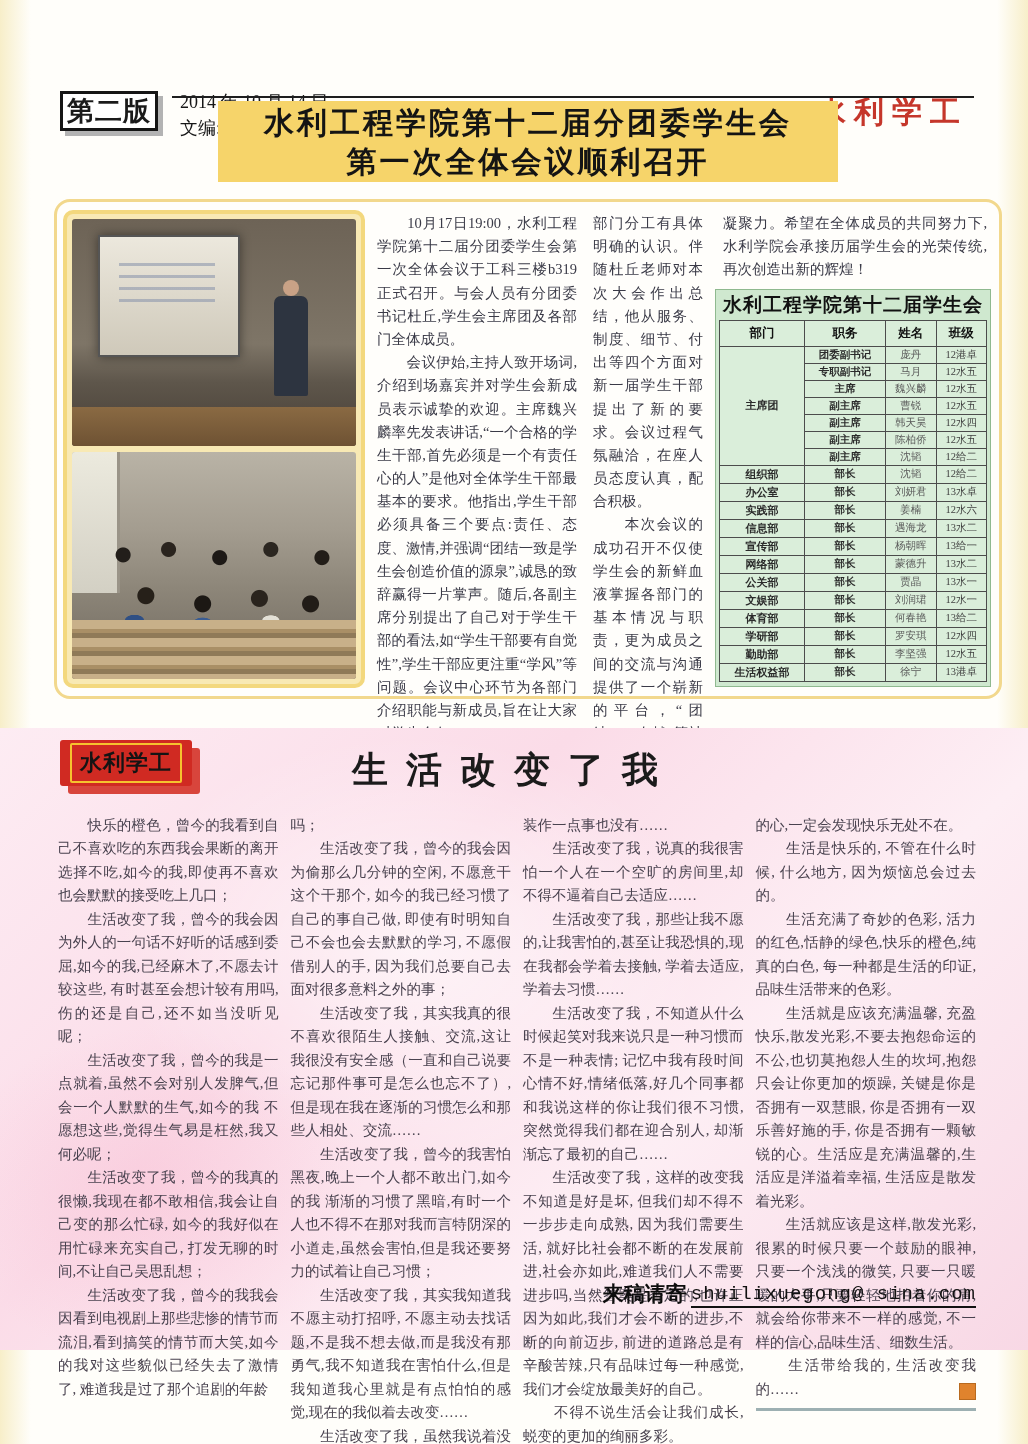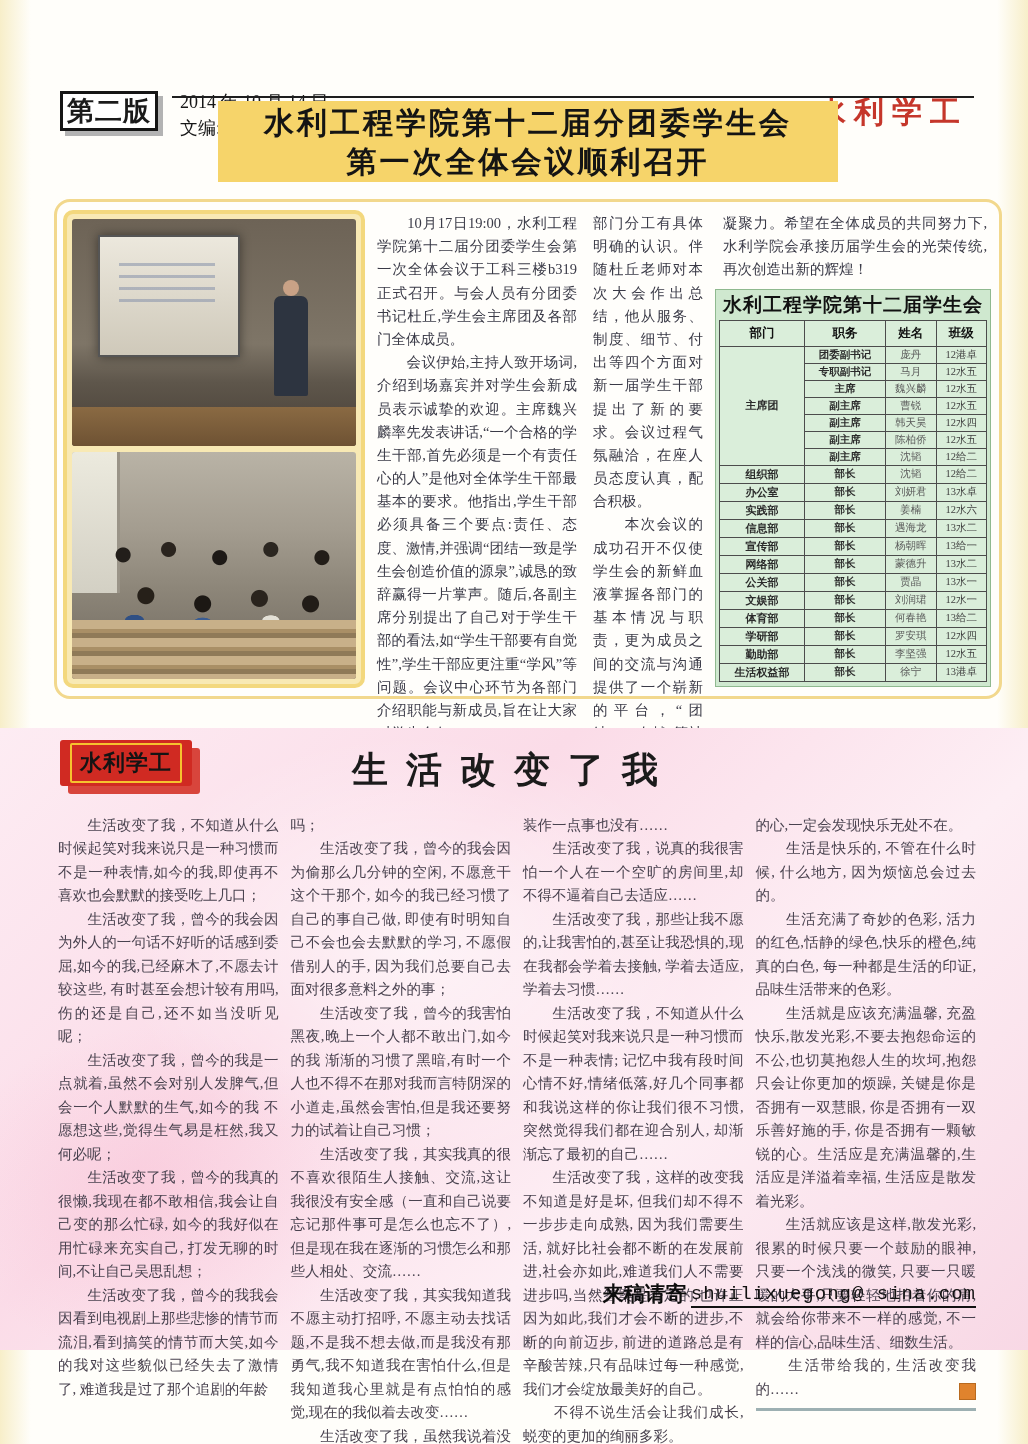--- a/index.html
+++ b/index.html
@@ -293,32 +293,32 @@
     <div class="stamp-wrap">
       <div class="stamp">
         <span class="stamp-inner">水利学工</span>
       </div>
     </div>
     <div class="essay-title">生活改变了我</div>
 
     <div class="essay-cols">
       <div class="essay-col">
 
-      <p class="para">　　生活改变了我，不知道从什么时候起笑对我来说只是一种习惯而不是一种表情,如今的我,即使再不喜欢也会默默的接受吃上几口；</p>
+      <p class="para">　　快乐的橙色，曾今的我看到自己不喜欢吃的东西我会果断的离开选择不吃,如今的我,即使再不喜欢也会默默的接受吃上几口；</p>
           <p class="para">　　生活改变了我，曾今的我会因为外人的一句话不好听的话感到委屈,如今的我,已经麻木了,不愿去计较这些, 有时甚至会想计较有用吗,伤的还是自己,还不如当没听见呢；</p>
           <p class="para">　　生活改变了我，曾今的我是一点就着,虽然不会对别人发脾气,但会一个人默默的生气,如今的我 不愿想这些,觉得生气易是枉然,我又何必呢；</p>
           <p class="para">　　生活改变了我，曾今的我真的很懒,我现在都不敢相信,我会让自己变的那么忙碌, 如今的我好似在用忙碌来充实自己, 打发无聊的时间,不让自己吴思乱想；</p>
           <p class="para">　　生活改变了我，曾今的我我会因看到电视剧上那些悲惨的情节而流泪,看到搞笑的情节而大笑,如今的我对这些貌似已经失去了激情了, 难道我是过了那个追剧的年龄</p>
         </div>
       <div class="essay-col">
 
       <p class="para">吗；</p>
           <p class="para">　　生活改变了我，曾今的我会因为偷那么几分钟的空闲, 不愿意干这个干那个, 如今的我已经习惯了自己的事自己做, 即使有时明知自己不会也会去默默的学习, 不愿假借别人的手, 因为我们总要自己去面对很多意料之外的事；</p>
+          <p class="para">　　生活改变了我，其实我真的很不喜欢很陌生人接触、交流,这让我很没有安全感（一直和自己说要忘记那件事可是怎么也忘不了）,但是现在我在逐渐的习惯怎么和那些人相处、交流……</p>
           <p class="para">　　生活改变了我，曾今的我害怕黑夜,晚上一个人都不敢出门,如今的我 渐渐的习惯了黑暗,有时一个人也不得不在那对我而言特阴深的小道走,虽然会害怕,但是我还要努力的试着让自己习惯；</p>
-          <p class="para">　　生活改变了我，其实我真的很不喜欢很陌生人接触、交流,这让我很没有安全感（一直和自己说要忘记那件事可是怎么也忘不了）,但是现在我在逐渐的习惯怎么和那些人相处、交流……</p>
           <p class="para">　　生活改变了我，其实我知道我不愿主动打招呼, 不愿主动去找话题,不是我不想去做,而是我没有那勇气,我不知道我在害怕什么,但是我知道我心里就是有点怕怕的感觉,现在的我似着去改变……</p>
           <p class="para">　　生活改变了我，虽然我说着没关系,没什么大不了的,但是只有我自己知道我其实还是很不开心,却</p>
         </div>
       <div class="essay-col">
 
       <p class="para">装作一点事也没有……</p>
           <p class="para">　　生活改变了我，说真的我很害怕一个人在一个空旷的房间里,却不得不逼着自己去适应……</p>
           <p class="para">　　生活改变了我，那些让我不愿的,让我害怕的,甚至让我恐惧的,现在我都会学着去接触, 学着去适应,学着去习惯……</p>
           <p class="para">　　生活改变了我，不知道从什么时候起笑对我来说只是一种习惯而不是一种表情; 记忆中我有段时间心情不好,情绪低落,好几个同事都和我说这样的你让我们很不习惯, 突然觉得我们都在迎合别人, 却渐渐忘了最初的自己……</p>
           <p class="para">　　生活改变了我，这样的改变我不知道是好是坏, 但我们却不得不一步步走向成熟, 因为我们需要生活, 就好比社会都不断的在发展前进,社会亦如此,难道我们人不需要进步吗,当然答案是否定的,也许正因为如此,我们才会不断的进步,不断的向前迈步, 前进的道路总是有辛酸苦辣,只有品味过每一种感觉,我们才会绽放最美好的自己。</p>

